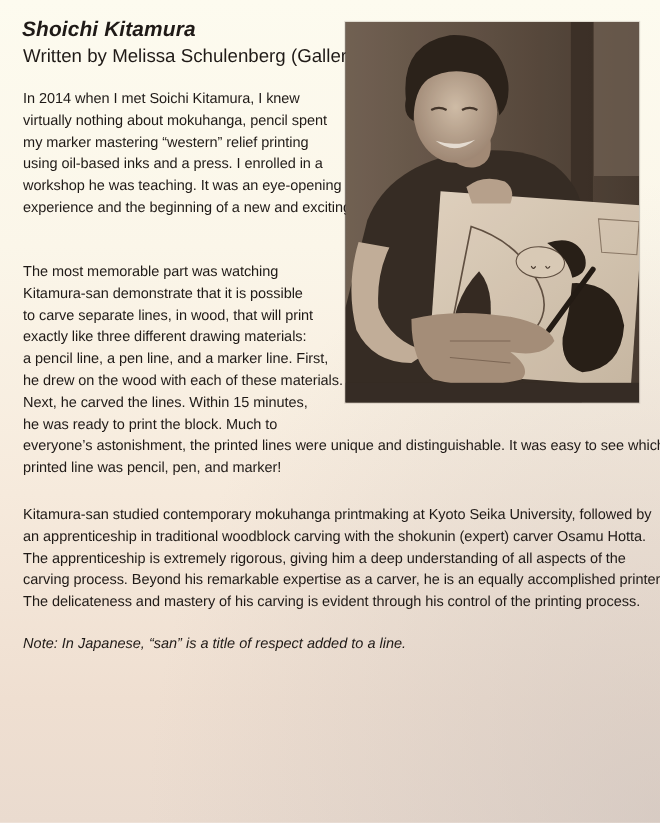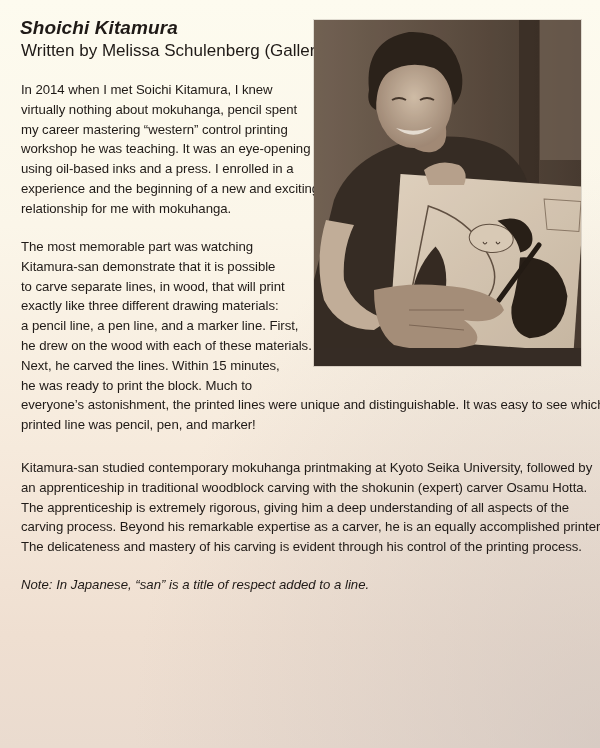--- a/index.html
+++ b/index.html
@@ -72,25 +72,24 @@
 <body>
 
 <div class="panel">
 
   <h1 class="title">Shoichi Kitamura</h1>
   <p class="byline">Written by Melissa Schulenberg (Gallery 2, 5)</p>
 
   <p class="para p1">
     <span class="line">In 2014 when I met Soichi Kitamura, I knew</span>
     <span class="line">virtually nothing about mokuhanga, pencil spent</span>
-    <span class="line">my career mastering “western” control printing</span>
+    <span class="line">my marker mastering “western” relief printing</span>
+    <span class="line">using oil-based inks and a press. I enrolled in a</span>
     <span class="line">workshop he was teaching. It was an eye-opening</span>
-    <span class="line">using oil-based inks and a press. I enrolled in a</span>
     <span class="line">experience and the beginning of a new and exciting</span>
-    <span class="line">relationship for me with mokuhanga.</span>
   </p>
 
   <p class="para p2">
     <span class="line">The most memorable part was watching</span>
     <span class="line">Kitamura-san demonstrate that it is possible</span>
     <span class="line">to carve separate lines, in wood, that will print</span>
     <span class="line">exactly like three different drawing materials:</span>
     <span class="line">a pencil line, a pen line, and a marker line. First,</span>
     <span class="line">he drew on the wood with each of these materials.</span>
     <span class="line">Next, he carved the lines. Within 15 minutes,</span>

